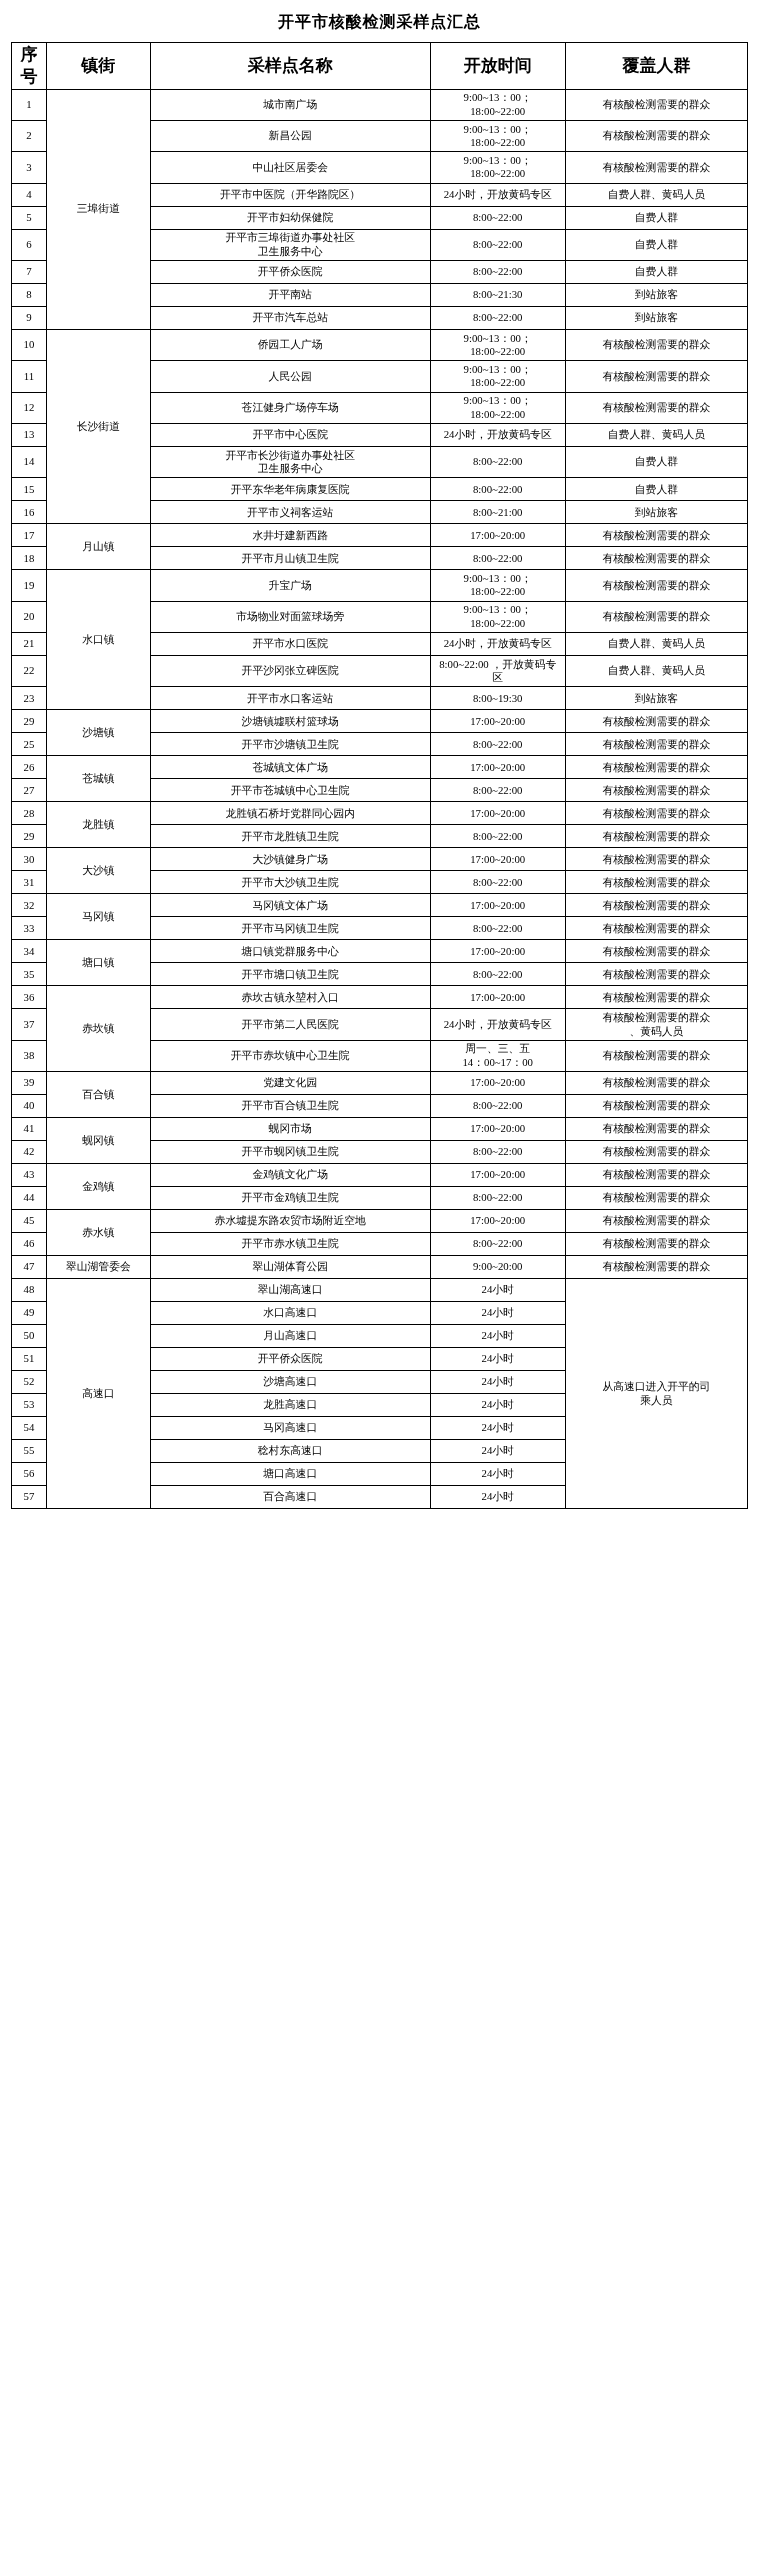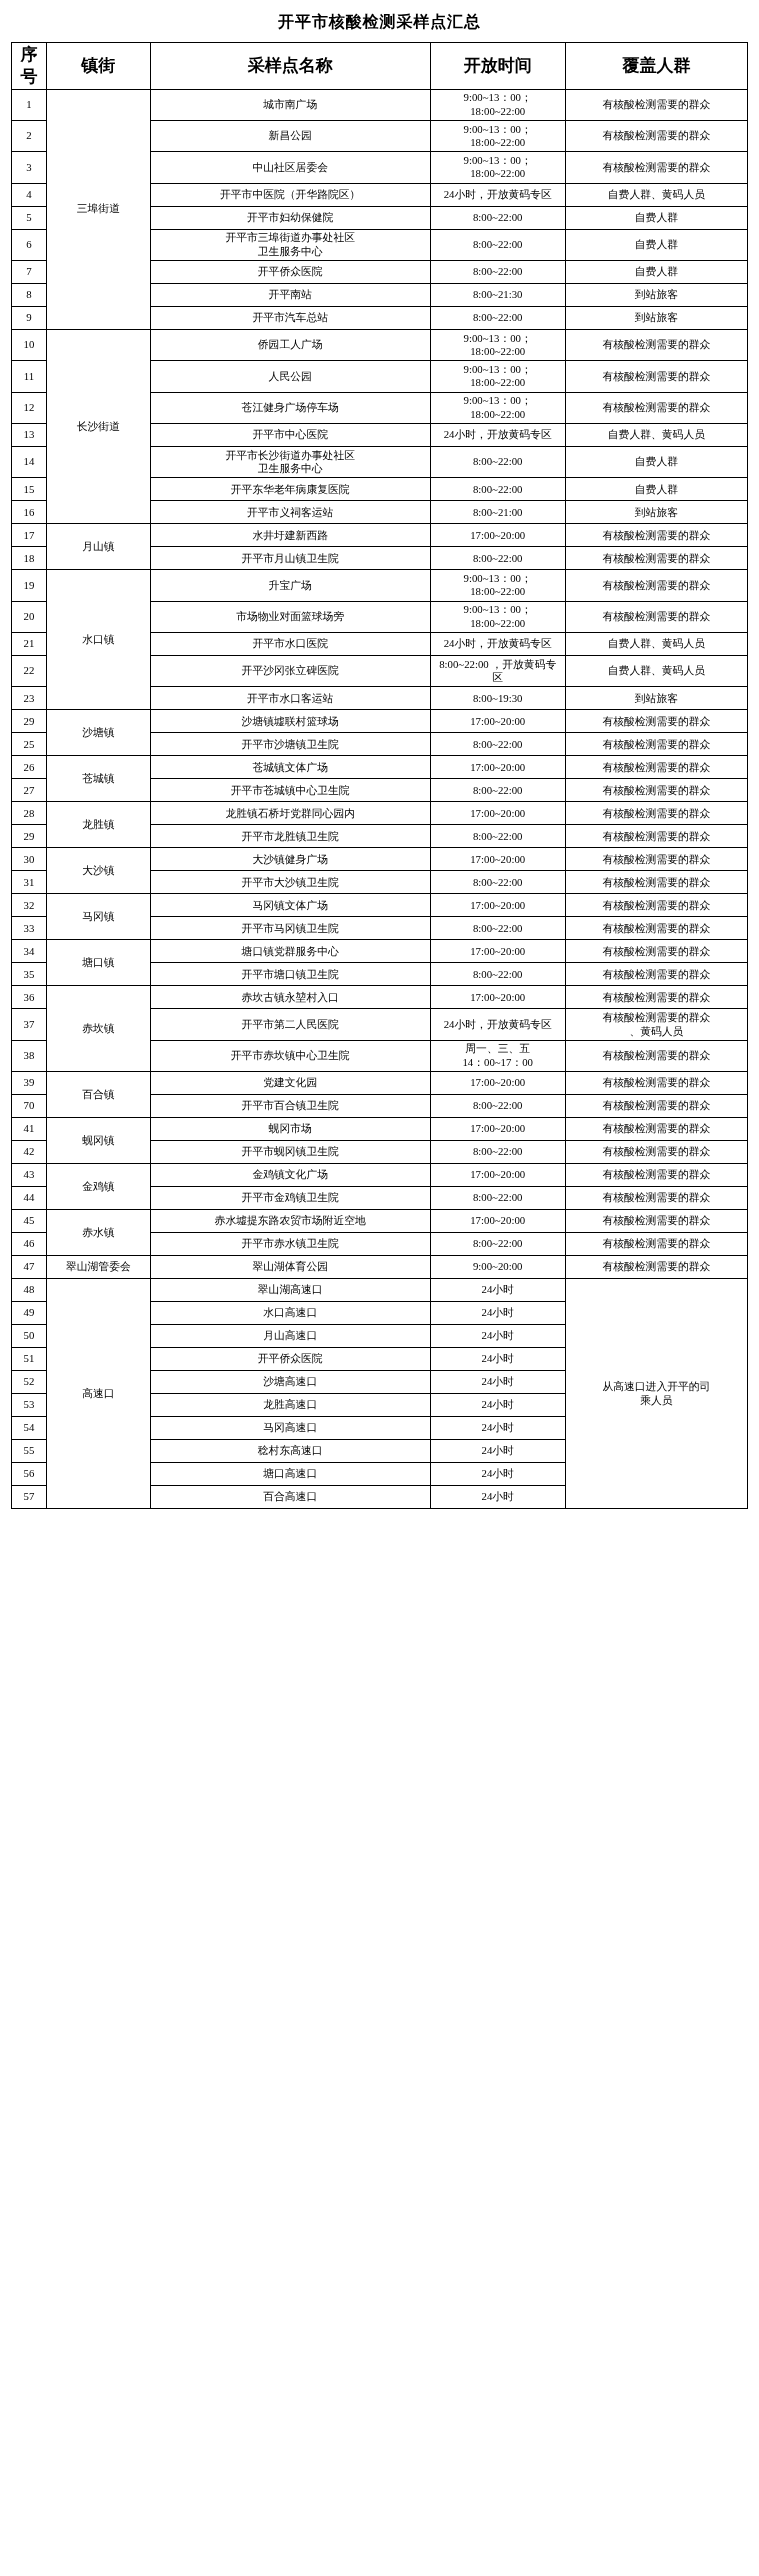--- a/index.html
+++ b/index.html
@@ -334,21 +334,21 @@
           <td class="crowd two-line">有核酸检测需要的群众</td>
         </tr>
         <tr class="row">
           <td class="idx">39</td>
           <td class="town two-line" rowspan="2">百合镇</td>
           <td class="site two-line">党建文化园</td>
           <td class="time two-line">17:00~20:00</td>
           <td class="crowd two-line">有核酸检测需要的群众</td>
         </tr>
         <tr class="row">
-          <td class="idx">70</td>
+          <td class="idx">40</td>
           <td class="site two-line">开平市百合镇卫生院</td>
           <td class="time two-line">8:00~22:00</td>
           <td class="crowd two-line">有核酸检测需要的群众</td>
         </tr>
         <tr class="row">
           <td class="idx">41</td>
           <td class="town two-line" rowspan="2">蚬冈镇</td>
           <td class="site two-line">蚬冈市场</td>
           <td class="time two-line">17:00~20:00</td>
           <td class="crowd two-line">有核酸检测需要的群众</td>

